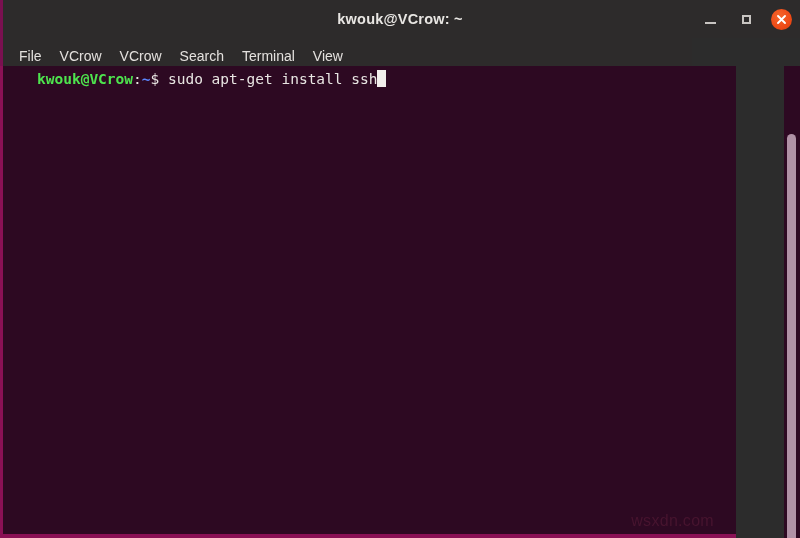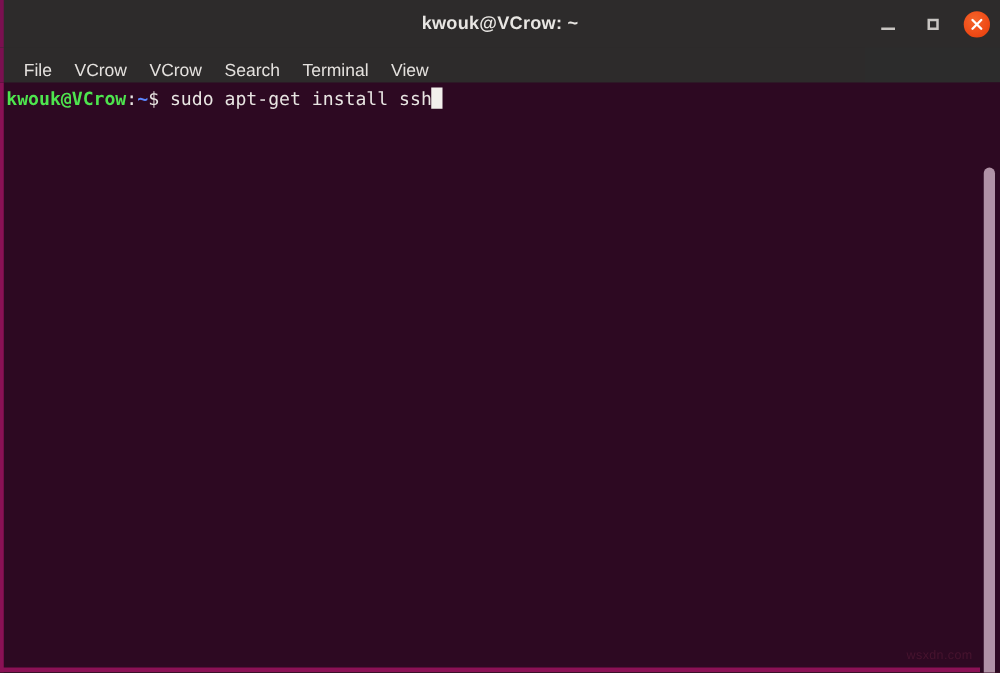--- a/index.html
+++ b/index.html
@@ -118,27 +118,28 @@
     color: #e4e1de;
     font-size: 14px;
     padding: 2px 9px;
     white-space: nowrap;
   }
 
   
   #terminal {
     position: absolute;
     left: 0; top: 66px;
-    width: 800px;
+    width: 736px;
     height: 472px;
     background: #2d0922;
     box-sizing: border-box;
     border-left: 3px solid #8a1155;
     border-bottom: 4px solid #8a1155;
     overflow: hidden;
+    padding-left: 32px;
   }
   #terminal-inner {
     position: relative;
     width: 100%;
     height: 100%;
     padding: 4px 0 0 2px;
     box-sizing: border-box;
     font-family: "DejaVu Sans Mono", "Liberation Mono", monospace;
     font-size: 14.5px;
     line-height: 18px;
@@ -175,21 +176,21 @@
     height: 466px;
     border-radius: 5px;
     background: #b092a6;
   }
 
   
   #watermark {
     position: absolute;
     right: 22px;
     bottom: 4px;
-    font-size: 10px;
+    font-size: 16px;
     color: #47142f;
     font-family: "Liberation Sans", sans-serif;
     letter-spacing: 0.3px;
     user-select: none;
   }
 </style>
 </head>
 <body>
 
 <div id="window">

